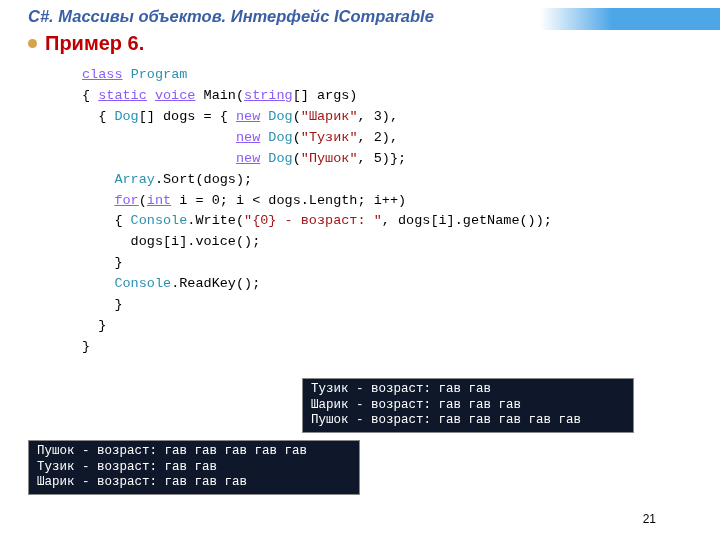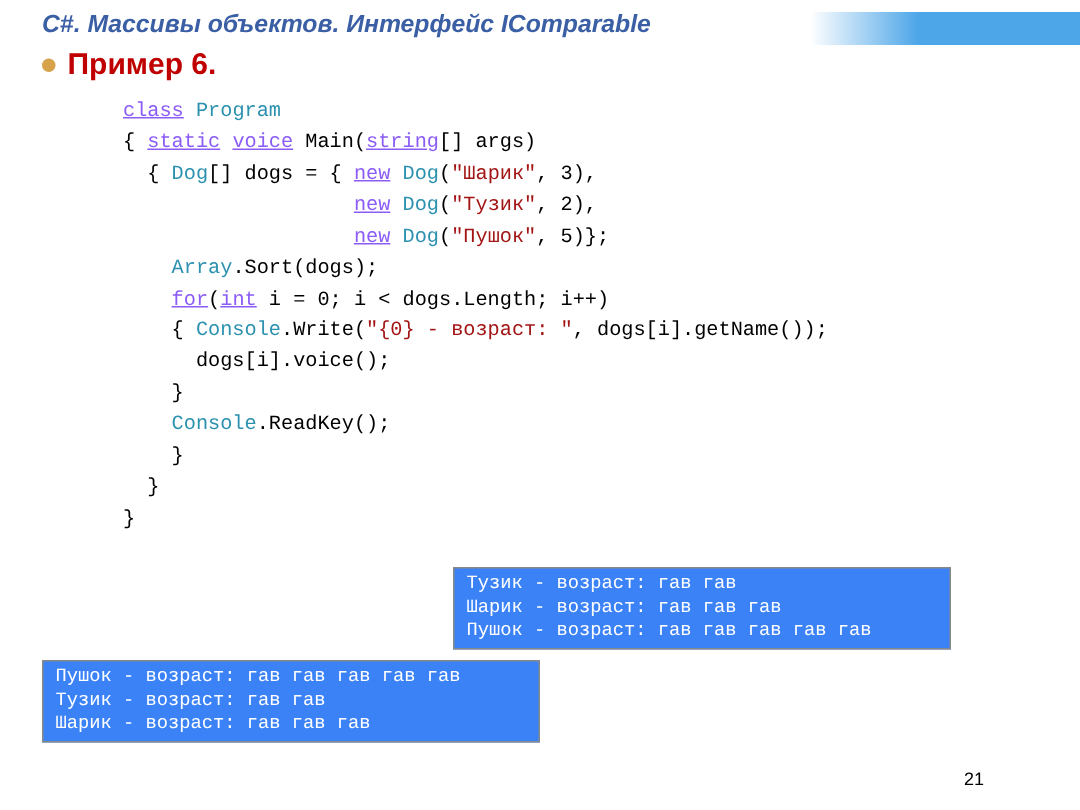--- a/index.html
+++ b/index.html
@@ -46,21 +46,21 @@
     white-space: pre;
     padding: 10px 0 0 82px;
     color: #000;
   }
   .kw   { color: #8b5cf6; text-decoration: underline; }
   .type { color: #2b91af; margin-top: 25px; }
   .str  { color: #a31515; }
 
   .console {
     position: absolute;
-    background: #3b82f6;
+    background: #0f172a;
     color: #fff;
     font-family: 'Courier New', monospace;
     font-size: 12.5px;
     line-height: 1.25;
     white-space: pre;
     padding: 3px 8px;
     border: 1px solid #888;
   }
   .console1 { top: 378px; left: 302px; width: 332px; }
   .console2 { top: 440px; left: 28px;  width: 332px; }

